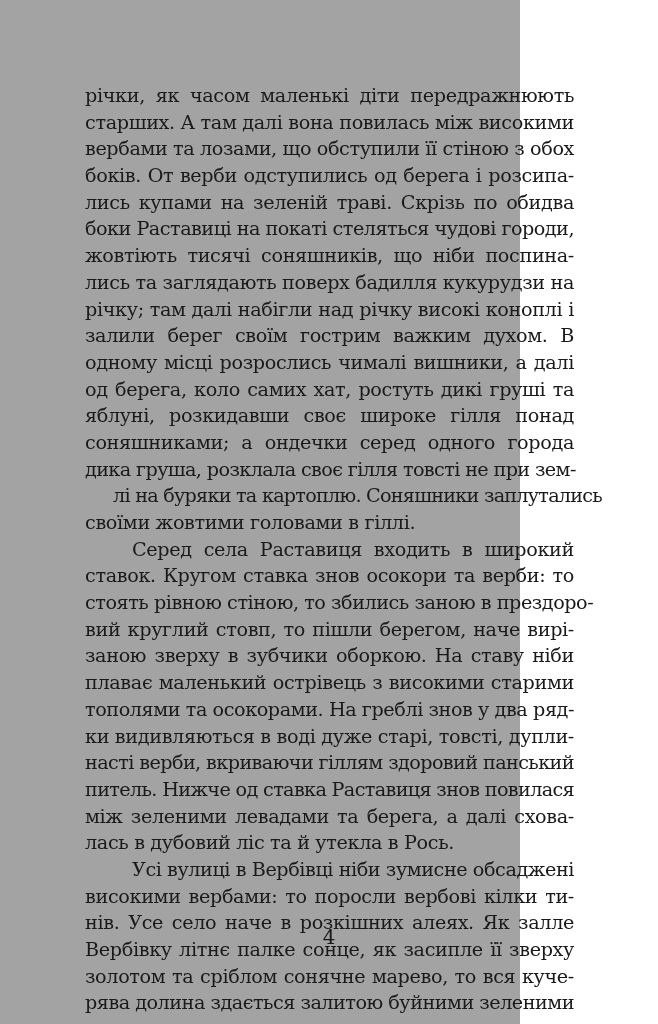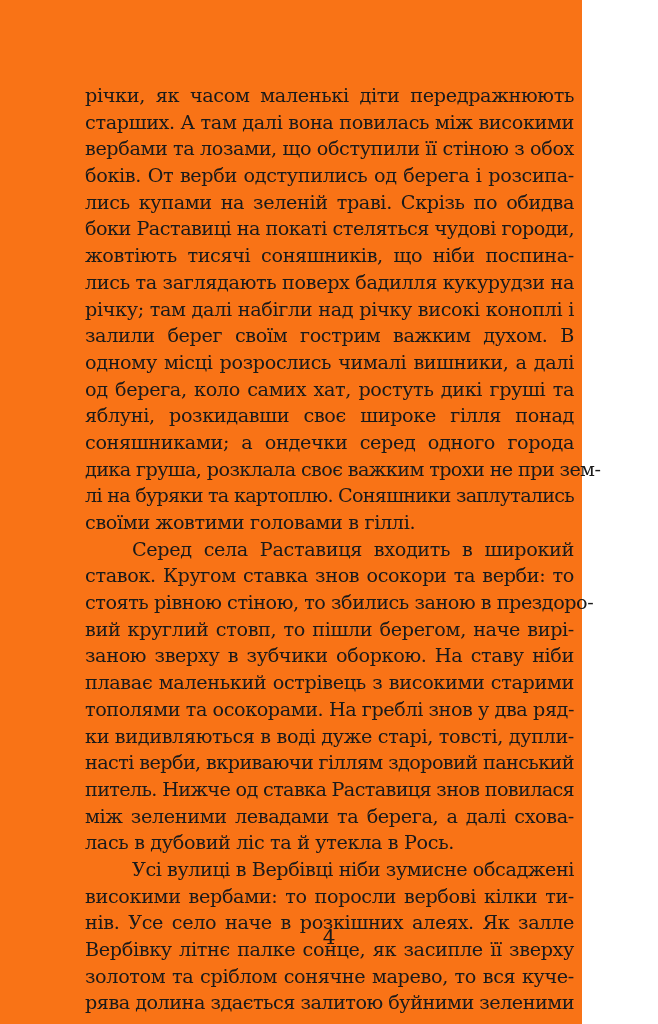--- a/index.html
+++ b/index.html
@@ -9,22 +9,22 @@
   }
   body {
     width: 658px;
     height: 1024px;
     position: relative;
     overflow: hidden;
   }
   .page {
     position: absolute;
     left: 0; top: 0;
-    width: 582px; height: 1024px;
-    background: #f97316;
+    width: 520px; height: 1024px;
+    background: #a3a3a3;
   }
   .text-block {
     position: absolute;
     left: 85px;
     top: 83px;
     width: 489px;
     font-family: "DejaVu Serif", "Liberation Serif", serif;
     font-size: 19.2px;
     line-height: 26.7px;
     color: #1a1a1a;
@@ -69,22 +69,22 @@
       <span class="line">лись купами на зеленій траві. Скрізь по обидва</span>
       <span class="line" style="letter-spacing: -0.50625px;">боки Раставиці на покаті стеляться чудові городи,</span>
       <span class="line">жовтіють тисячі соняшників, що ніби поспина-</span>
       <span class="line" style="letter-spacing: -0.352378px;">лись та заглядають поверх бадилля кукурудзи на</span>
       <span class="line">річку; там далі набігли над річку високі коноплі і</span>
       <span class="line">залили берег своїм гострим важким духом. В</span>
       <span class="line">одному місці розрослись чималі вишники, а далі</span>
       <span class="line">од берега, коло самих хат, ростуть дикі груші та</span>
       <span class="line">яблуні, розкидавши своє широке гілля понад</span>
       <span class="line">соняшниками; а ондечки серед одного города</span>
-      <span class="line" style="letter-spacing: -0.616263px;">дика груша, розклала своє важким трохи не при зем-</span>
-      <span class="line" style="letter-spacing: -0.75758px;">лі на буряки та картоплю. Соняшники заплутались</span>
+      <span class="line" style="letter-spacing: -0.616263px;">дика груша, розклала своє гілля товсті не при зем-</span>
+      <span class="line" style="letter-spacing: -0.75758px; margin-left: 28px;">лі на буряки та картоплю. Соняшники заплутались</span>
       <span class="line last">своїми жовтими головами в гіллі.</span>
     </div>
 
     <div>
       <span class="line indent">Серед села Раставиця входить в широкий</span>
       <span class="line">ставок. Кругом ставка знов осокори та верби: то</span>
       <span class="line" style="letter-spacing: -0.458737px;">стоять рівною стіною, то збились заною в прездоро-</span>
       <span class="line">вий круглий стовп, то пішли берегом, наче вирі-</span>
       <span class="line">заною зверху в зубчики оборкою. На ставу ніби</span>
       <span class="line">плаває маленький острівець з високими старими</span>

